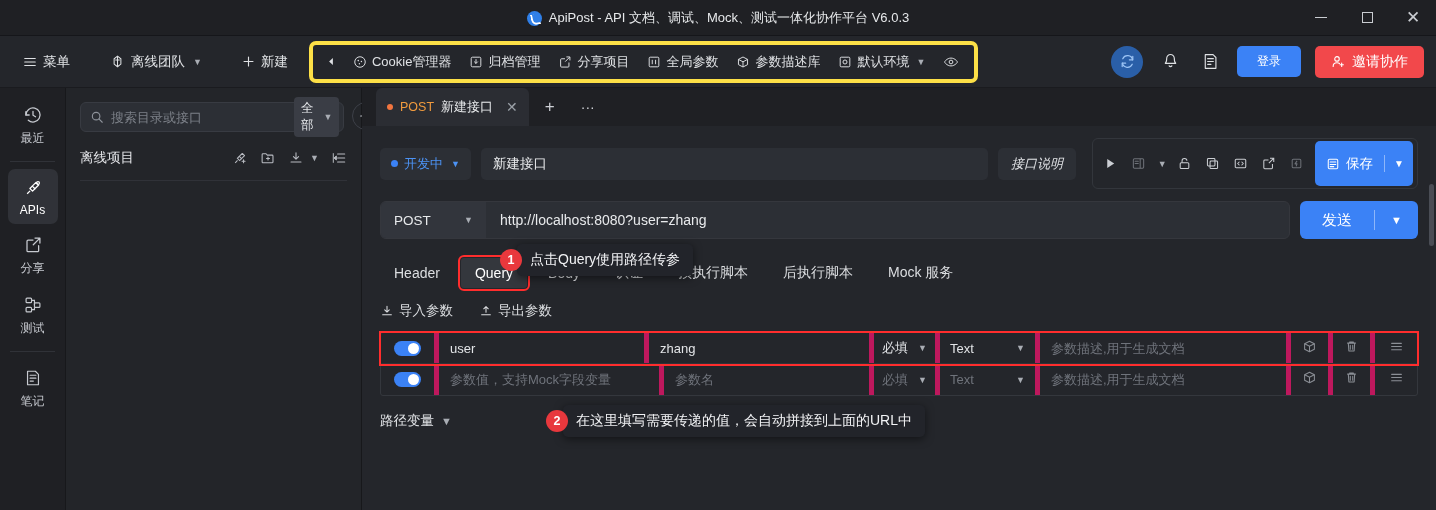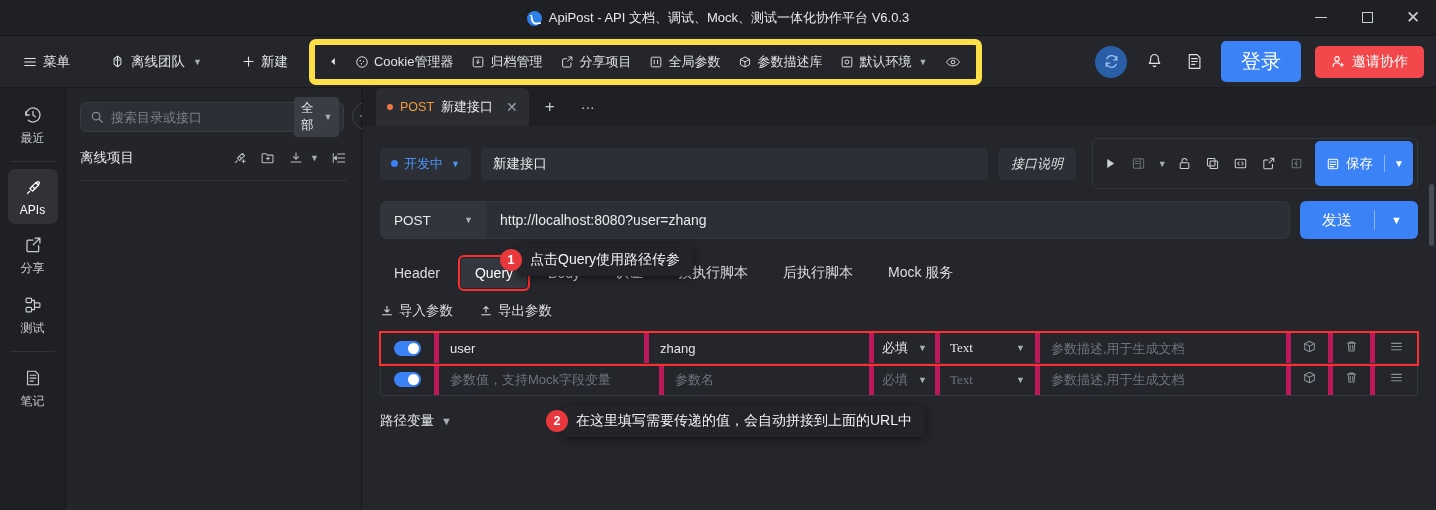--- a/index.html
+++ b/index.html
@@ -44,37 +44,37 @@
   .toolbar {
     height:52px; background:#24262b; display:flex; align-items:center;
     padding:0 12px; gap:0; border-bottom:1px solid #1a1b1f; position:relative;
   }
   .tb-item {
     display:flex; align-items:center; gap:6px; font-size:13.5px; color:#dfe1e4;
     padding:6px 11px; border-radius:5px; cursor:pointer; white-space:nowrap;
   }
   .tb-group {
     display:flex; align-items:center; margin-left:10px;
-    border:6px solid #fde047; border-radius:7px; padding:3px 6px; gap:0;
+    border:4px solid #fde047; border-radius:7px; padding:3px 6px; gap:0;
   }
   .tb-g-item {
     display:flex; align-items:center; gap:5px; font-size:13px; color:#dfe1e4;
     padding:5px 9px; border-radius:5px; cursor:pointer; white-space:nowrap;
   }
   .ico { display:inline-flex; align-items:center; justify-content:center; flex:none; }
   .ico svg { display:block; }
   .caret { font-size:9px; color:#a9adb4; margin-left:2px; }
   .tb-right { margin-left:auto; display:flex; align-items:center; gap:14px; }
   .sync-btn {
     width:32px;height:32px;border-radius:50%;background:#2a5fa8;
     display:flex;align-items:center;justify-content:center;cursor:pointer;
   }
   .icon-btn { width:26px;height:26px;display:flex;align-items:center;justify-content:center;cursor:pointer;color:#dfe1e4; }
   .btn-login {
-    background:#3b82f6;color:#fff;font-size:20px;padding:7px 20px;border-radius:5px;
+    background:#3b82f6;color:#fff;font-size:12px;padding:7px 20px;border-radius:5px;
     cursor:pointer; border:none;text-align:right;
   }
   .btn-invite {
     background:#f2484b;color:#fff;font-size:14px;padding:7px 16px;border-radius:5px;
     cursor:pointer;display:flex;align-items:center;gap:6px;border:none;
   }
 
   
   .body-row { display:flex; height:422px; }
 
@@ -204,21 +204,21 @@
   .c-toggle { width:58px; justify-content:center; flex:none; }
   .toggle {
     width:27px;height:15px;border-radius:8px;background:#3b82f6;position:relative;cursor:pointer;
   }
   .toggle::after{
     content:"";position:absolute;right:2px;top:2px;width:11px;height:11px;border-radius:50%;background:#fff;
   }
   .c-name { width:210px; flex:none; }
   .c-val { width:225px; flex:none; }
   .c-req { width:66px; flex:none; justify-content:space-between; padding:0 8px; }
-  .c-type { width:100px; flex:none; justify-content:space-between; padding:0 10px;font-family:Liberation Serif, serif; }
+  .c-type { width:100px; flex:none; justify-content:space-between; padding:0 10px; }
   .c-desc { flex:1; }
   .c-act { width:42px; flex:none; justify-content:center; }
   .c-act:last-child { border-right:none; }
   .cin {
     width:100%;height:100%;background:transparent;border:none;outline:none;color:#e2e4e7;
     font-size:13px;padding:0 11px;font-family:inherit;
   }
   .cin::placeholder { color:#6f737b; }
   .cl { font-size:13px;color:#e2e4e7; }
   .cl.ph { color:#6f737b; }

